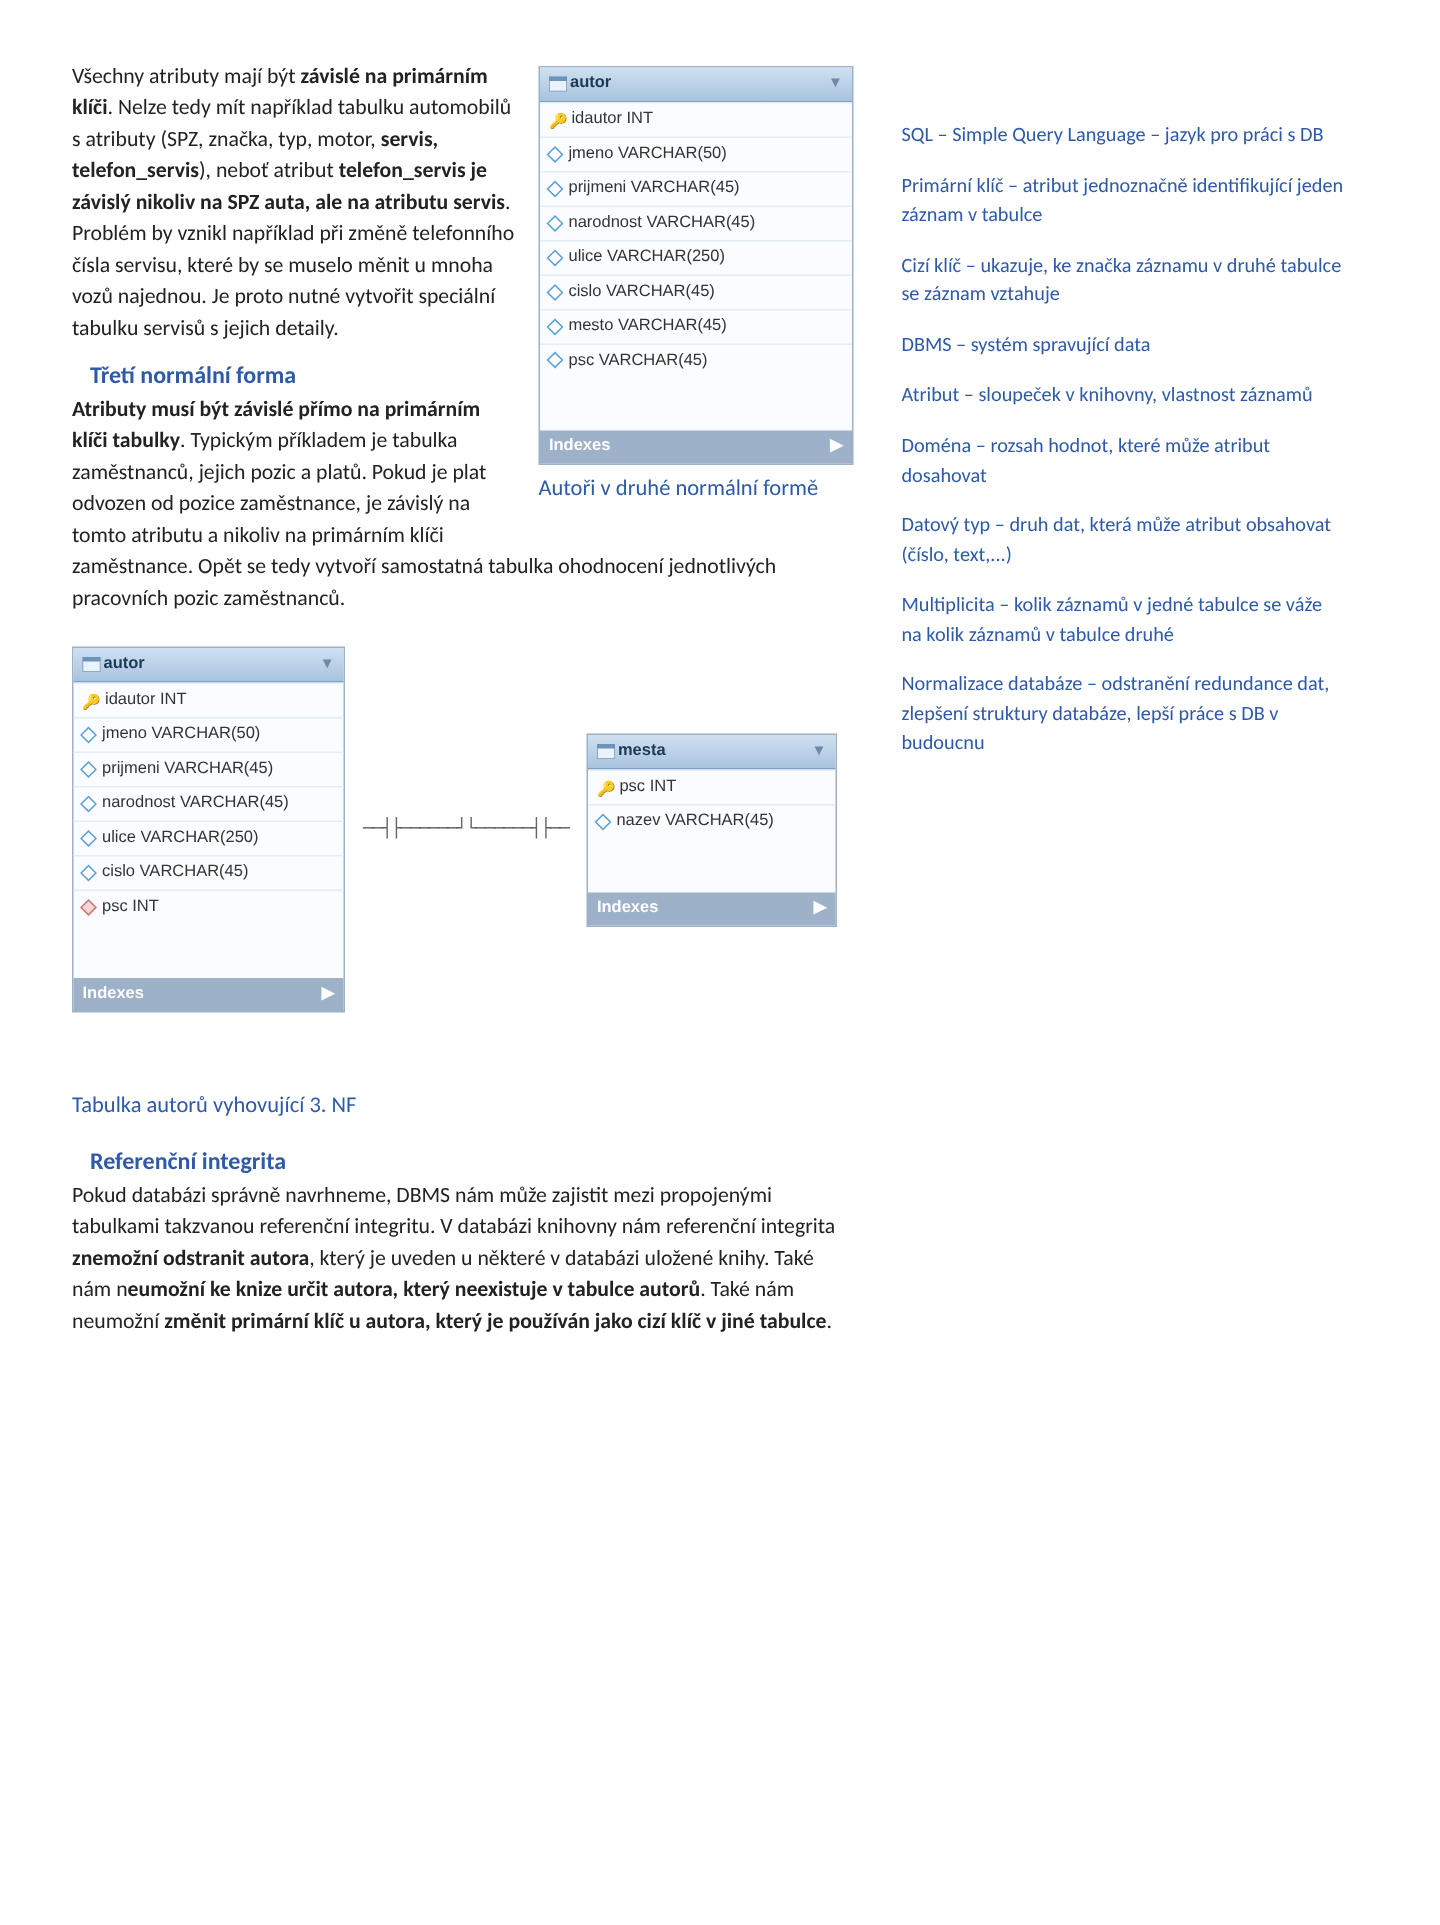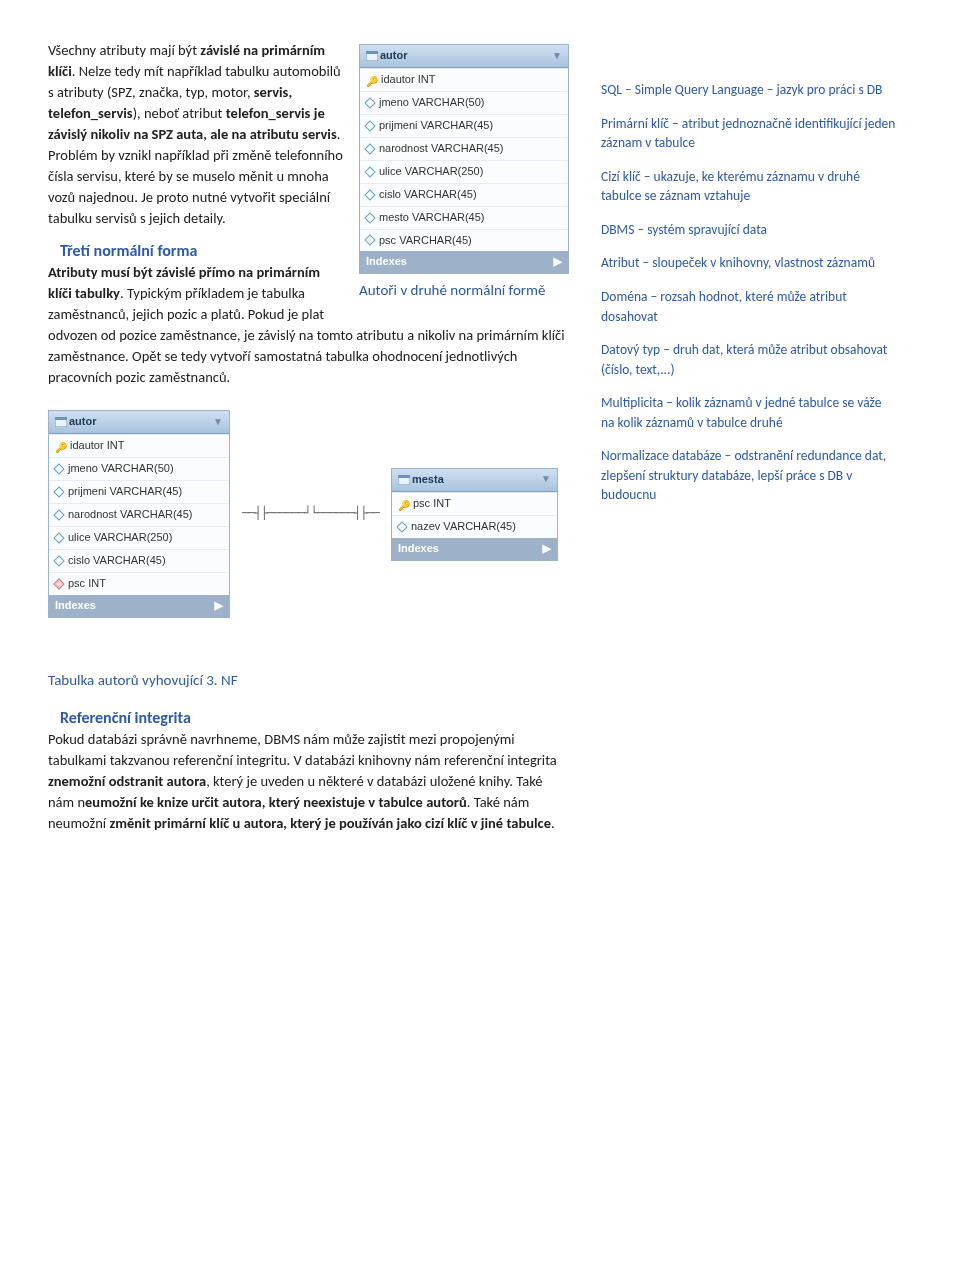--- a/index.html
+++ b/index.html
@@ -37,21 +37,21 @@
   }
   .tbl .thead {
     display: flex; align-items: center;
     background: linear-gradient(#cfe0f1, #a9c3de);
     border-bottom: 1px solid #7ea0c3;
     padding: 3px 6px; font-weight: bold; color: #1c3a55;
     gap: 2px;
   }
   .tbl .thead .arr { margin-left: auto; color: #6e8aa8; font-size: 10px; }
   .tbl .row { display: flex; align-items: center; padding: 3px 6px; gap: 5px; border-top: 1px solid #e4ecf5; }
-  .tbl .idx { background: #9db1c8; color: #fff; padding: 3px 6px; display: flex; justify-content: space-between; font-weight: bold; }
+  .tbl .idx { background: #9db1c8; color: #fff; padding: 3px 6px; display: flex; justify-content: space-between; font-weight: bold; margin-top: 36px; }
   .ic { width: 10px; height: 10px; display: inline-block; }
   .ic-key { color: #d6a70c; font-size: 10px; }
   .ic-dia { border: 1px solid #5aa0d6; transform: rotate(45deg); width: 6px; height: 6px; background: #fff; }
   .ic-fk  { border: 1px solid #c77; transform: rotate(45deg); width: 6px; height: 6px; background: #f5d5d5; }
   .ic-tab svg { display:block; }
   .rel-pair { display: flex; align-items: center; gap: 12px; margin-top: 12px; flex-wrap: wrap; }
   .rel-conn { color: #666; font-family: monospace; font-size: 12px; letter-spacing: -1px; white-space: nowrap; }
   .clearfix::after { content:""; display:block; clear:both; }
 </style>
 </head>
@@ -211,21 +211,21 @@
       <span class="h-blue">Referenční integrita</span><br>
       <span>Pokud databázi správně navrhneme, DBMS nám může zajistit mezi propojenými tabulkami takzvanou referenční integritu. V databázi knihovny nám referenční integrita </span><b>znemožní odstranit autora</b><span>, který je uveden u některé v databázi uložené knihy. Také nám n</span><b>eumožní ke knize určit autora, který neexistuje v tabulce autorů</b><span>. Také nám neumožní </span><b>změnit primární klíč u autora, který je používán jako cizí klíč v jiné tabulce</b><span>.</span>
     </p>
 
   </div>
 
   <aside class="side-col">
     <div>
         <p>SQL – Simple Query Language – jazyk pro práci s DB</p>
         <p>Primární klíč – atribut jednoznačně identifikující jeden záznam v tabulce</p>
-        <p>Cizí klíč – ukazuje, ke kterému záznamu v druhé tabulce se záznam vztahuje</p>
+        <p>Cizí klíč – ukazuje, ke značka záznamu v druhé tabulce se záznam vztahuje</p>
         <p>DBMS – systém spravující data</p>
         <p>Atribut – sloupeček v knihovny, vlastnost záznamů</p>
         <p>Doména – rozsah hodnot, které může atribut dosahovat</p>
         <p>Datový typ – druh dat, která může atribut obsahovat (číslo, text,...)</p>
         <p>Multiplicita – kolik záznamů v jedné tabulce se váže na kolik záznamů v tabulce druhé</p>
         <p>Normalizace databáze – odstranění redundance dat, zlepšení struktury databáze, lepší práce s DB v budoucnu</p>
       </div>
   </aside>
 </div>
 

